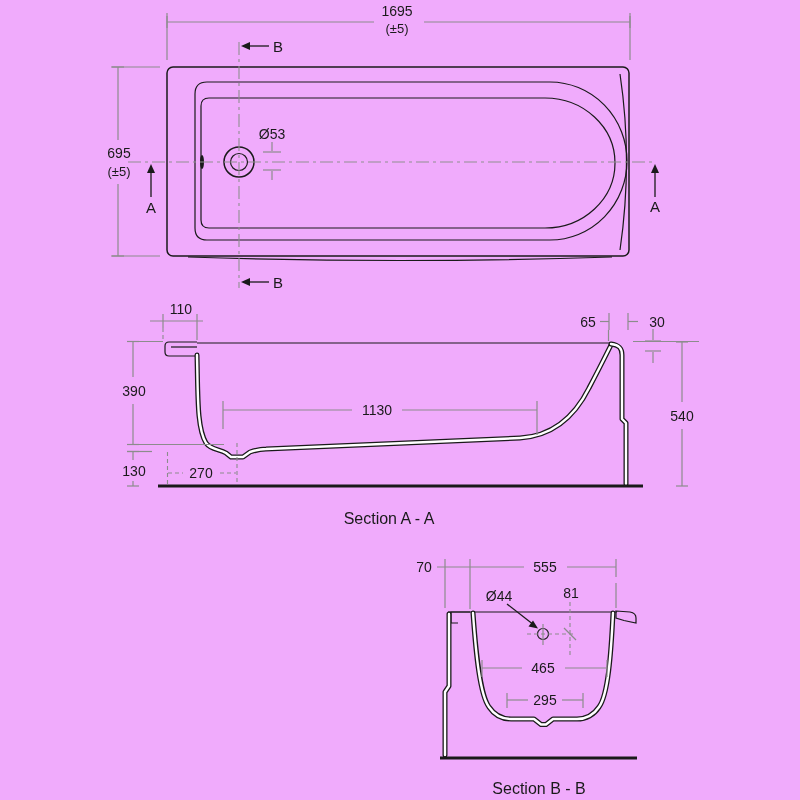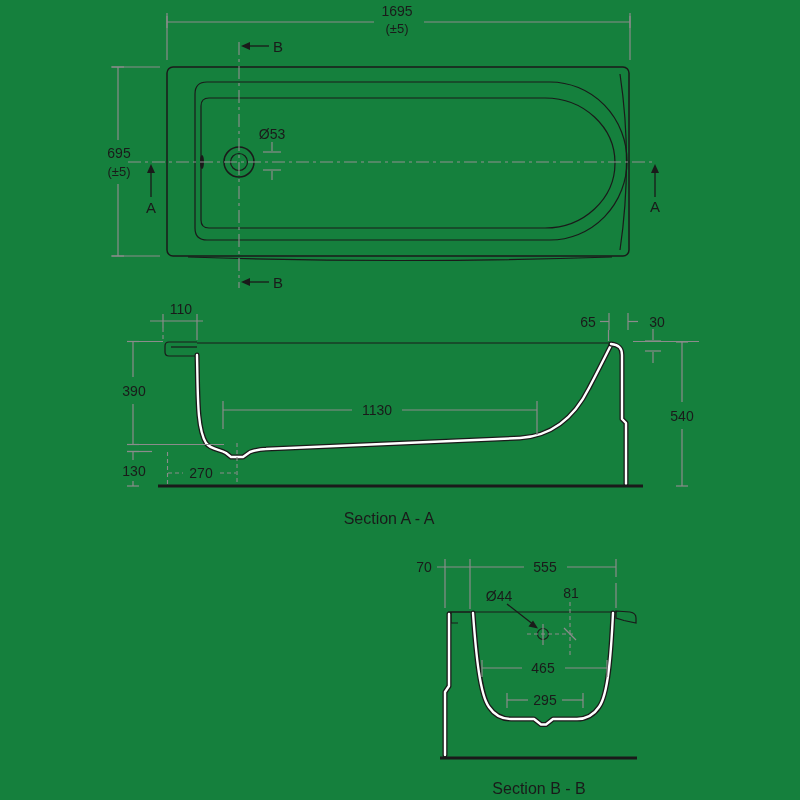--- a/index.html
+++ b/index.html
@@ -1,16 +1,16 @@
 <!DOCTYPE html>
 <html><head>
 <meta charset="utf-8">
 <style>
   html,body{margin:0;padding:0;background:#ffffff;}
-  .stage{width:800px;height:800px;background:#15803d;position:relative;font-family:"Liberation Sans",sans-serif;}
+  .stage{width:800px;height:800px;background:#f0abfc;position:relative;font-family:"Liberation Sans",sans-serif;}
   svg{display:block;}
   text{font-family:"Liberation Sans",sans-serif;fill:#1a1a1a;}
   .dim-num{font-size:14px;}
   .dim-small{font-size:13px;}
   .sec-letter{font-size:15px;}
   .sec-title{font-size:16px;}
   .outline{stroke:#1a1a1a;stroke-width:1.5;fill:none;}
   .outline-thin{stroke:#1a1a1a;stroke-width:1.2;fill:none;}
   .shell{stroke:#1a1a1a;stroke-width:5;fill:none;stroke-linecap:round;stroke-linejoin:round;}
   .shell-core{stroke:#ffffff;stroke-width:2.4;fill:none;stroke-linecap:round;stroke-linejoin:round;}

